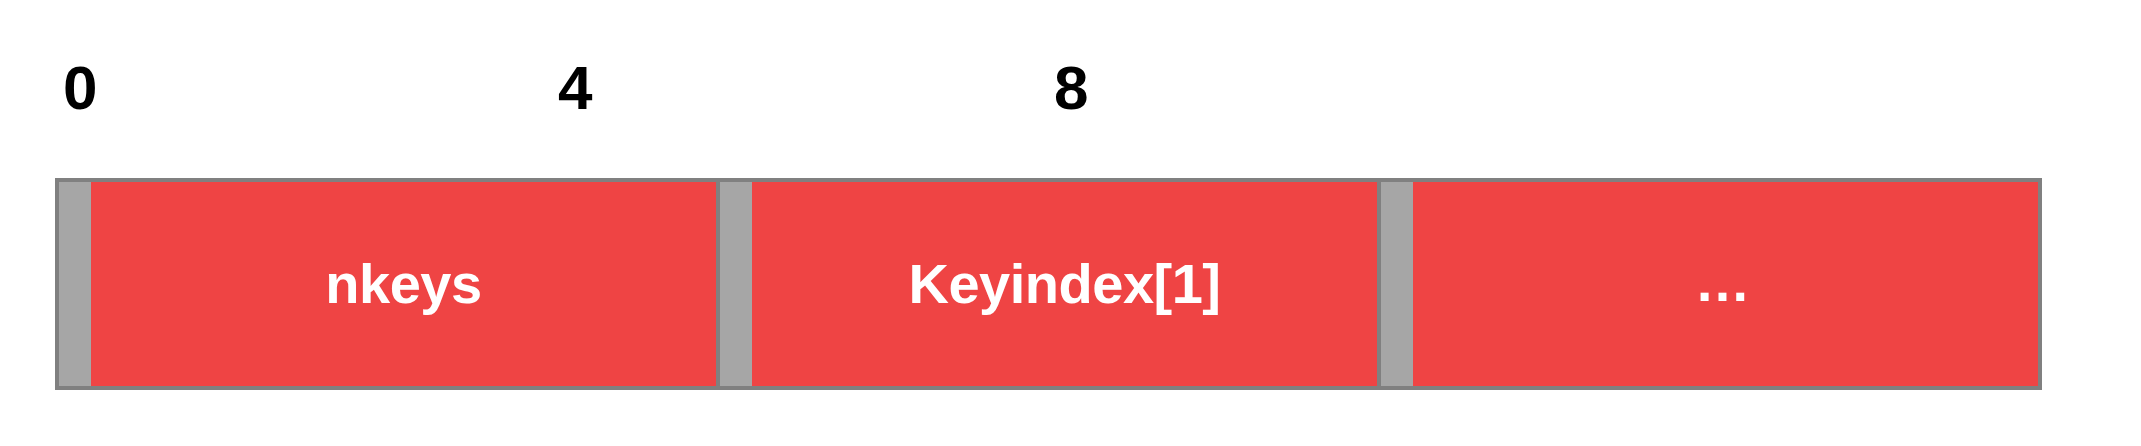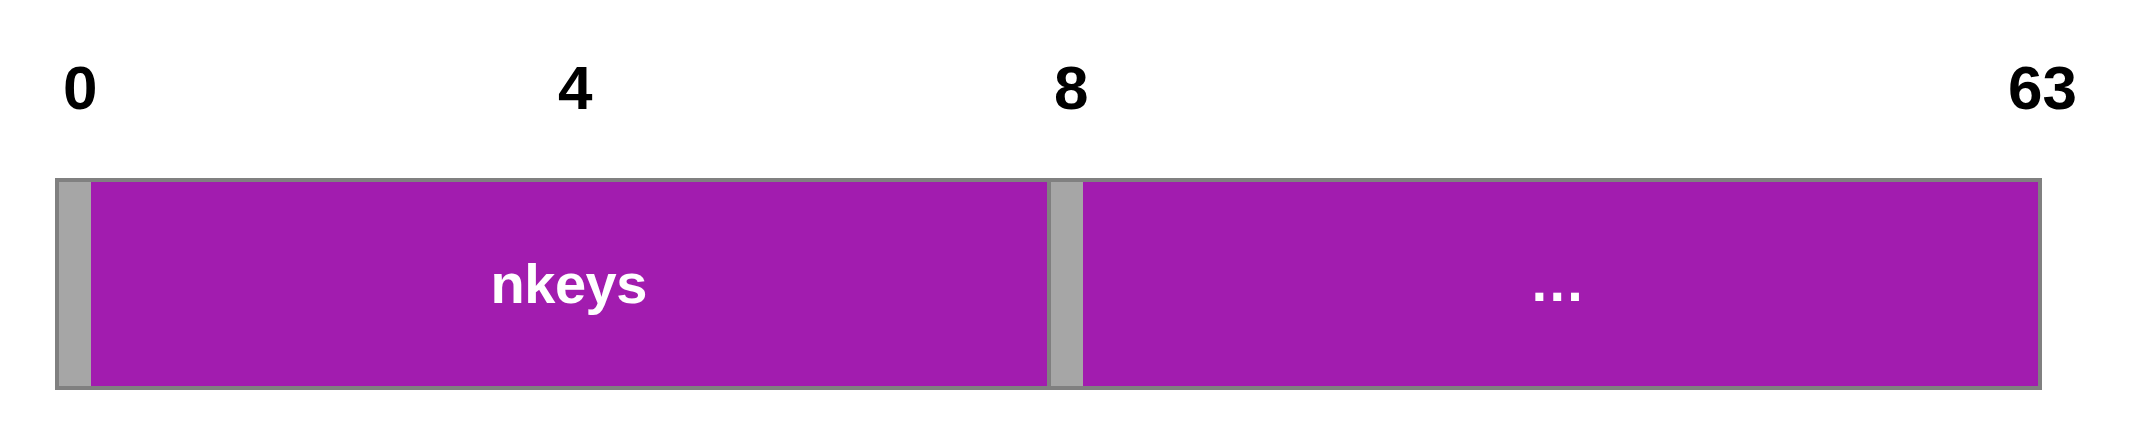--- a/index.html
+++ b/index.html
@@ -56,21 +56,21 @@
     background: #a6a6a6;
   }
   .field-cell {
     position: relative;
     flex: 1 1 0;
     display: flex;
     align-items: center;
     justify-content: center;
     box-sizing: border-box;
     border-right: 4px solid #808080;
-    background: #a21caf;
+    background: #ef4444;
     margin-left: 32px;
   }
   .field-cell:last-child {
     border-right: none;
   }
   .field-cell-label {
     font-size: 56px;
     font-weight: 700;
     color: #ffffff;
     line-height: 1;
@@ -86,30 +86,32 @@
 </style>
 </head>
 <body>
 
 <div id="canvas">
 
   <div class="offset-ruler">
     <span class="offset-label pos-0">0</span>
     <span class="offset-label pos-4">4</span>
     <span class="offset-label pos-8">8</span>
-    <span class="offset-label pos-63">63</span>
   </div>
 
   <div class="field-row">
 
     <div class="field-cell">
       <span class="field-cell-label">nkeys</span>
     </div>
 
 
+    <div class="field-cell">
+      <span class="field-cell-label">Keyindex[1]</span>
+    </div>
 
     <div class="field-cell">
       <span class="field-cell-label ellipsis">…</span>
     </div>
 
   </div>
 
 </div>
 
 </body></html>

